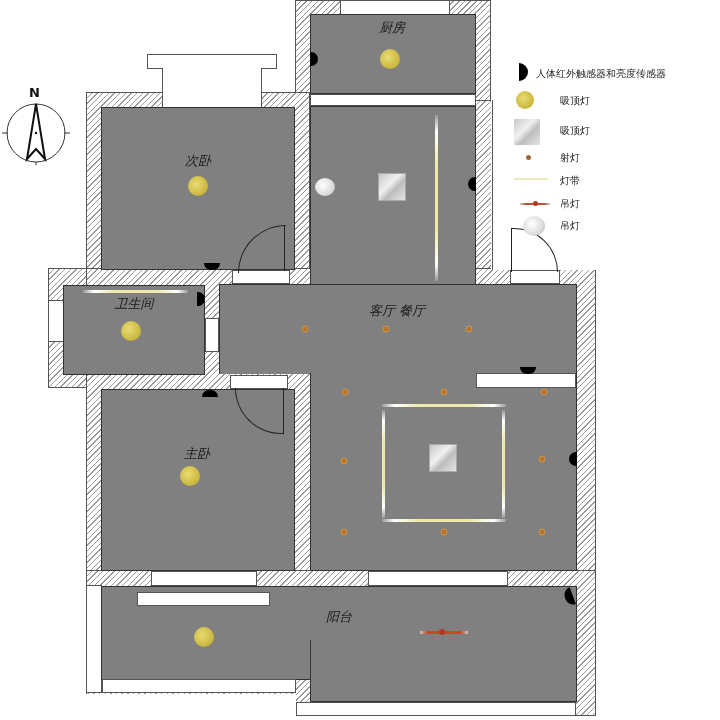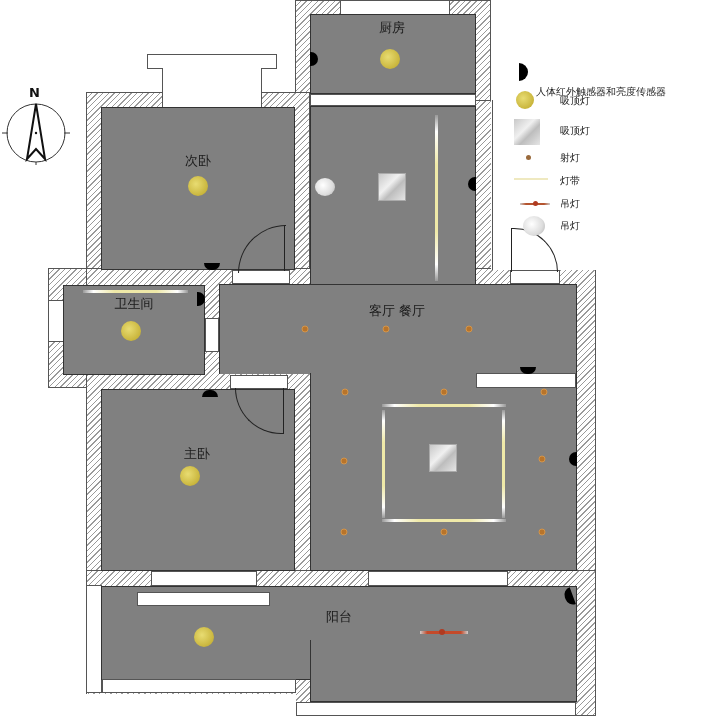--- a/index.html
+++ b/index.html
@@ -1,21 +1,21 @@
 <!DOCTYPE html>
 <html><head>
 <meta charset="utf-8">
 <style>
   html,body{margin:0;padding:0;background:#fff;}
   body{width:720px;height:720px;position:relative;overflow:hidden;font-family:"DejaVu Sans",sans-serif;}
   .abs{position:absolute;}
   .wall{position:absolute;background:repeating-linear-gradient(135deg,#fff 0 3px,#9a9a9a 3px 4px);box-sizing:border-box;border:1px solid #555;}
   .room{position:absolute;background:#808080;box-sizing:border-box;border:1px solid #333;}
   .win{position:absolute;background:#fff;box-sizing:border-box;border:1px solid #555;}
-  .label{position:absolute;font-size:13px;color:#1a1a1a;white-space:nowrap;transform:translateX(-50%);}
+  .label{position:absolute;font-size:13px;color:#1a1a1a;white-space:nowrap;transform:translateX(-50%);font-style:italic;}
   .ceil-round{position:absolute;width:20px;height:20px;border-radius:50%;background:radial-gradient(circle at 40% 40%,#e8dc72,#c9b53c 70%,#b8a432);transform:translate(-50%,-50%);}
   .ceil-square{position:absolute;width:26px;height:26px;background:linear-gradient(135deg,#c8c8c8,#f0f0f0 40%,#bdbdbd 60%,#e5e5e5);border:1px solid #aaa;transform:translate(-50%,-50%);}
   .spot{position:absolute;width:5px;height:5px;border-radius:50%;background:#b8742a;border:1px solid #d4954a;transform:translate(-50%,-50%);}
   .sensor{position:absolute;background:#000;}
   .sensor.left{width:8px;height:14px;border-radius:0 8px 8px 0;}
   .sensor.right{width:8px;height:14px;border-radius:8px 0 0 8px;}
   .sensor.down{width:16px;height:7px;border-radius:0 0 8px 8px;}
   .strip-v{position:absolute;width:3px;background:linear-gradient(#999,#fff 10%,#efe9a8 30%,#efe9a8 70%,#fff 90%,#999);}
   .strip-h{position:absolute;height:3px;background:linear-gradient(90deg,#999,#fff 10%,#efe9a8 30%,#efe9a8 70%,#fff 90%,#999);}
   .pendant-globe{position:absolute;width:20px;height:18px;border-radius:50%;background:radial-gradient(circle at 40% 40%,#fff,#ddd 60%,#aaa);transform:translate(-50%,-50%);}
@@ -127,21 +127,21 @@
     <line x1="2" y1="36" x2="8" y2="36" stroke="#333"></line>
     <line x1="64" y1="36" x2="70" y2="36" stroke="#333"></line>
     <line x1="36" y1="65" x2="36" y2="68" stroke="#333"></line>
     <polygon points="36,7 27,62 36,52 45,62" fill="#fff" stroke="#111" stroke-width="2" stroke-linejoin="miter"></polygon>
     <circle cx="36" cy="36" r="1.2" fill="#111"></circle>
   </svg>
 </div>
 
 <div class="abs" style="left:505px;top:60px;width:215px;height:185px;">
   <div class="abs" style="left:14px;top:3px;width:9px;height:18px;background:#000;border-radius:0 9px 9px 0;"></div>
-  <div class="legend-text" style="left:31px;top:25px;">人体红外触感器和亮度传感器</div>
+  <div class="legend-text" style="left:31px;top:7px;">人体红外触感器和亮度传感器</div>
 
   <div class="abs" style="left:11px;top:31px;width:18px;height:18px;border-radius:50%;background:radial-gradient(circle at 40% 40%,#e8dc72,#c9b53c 70%);"></div>
   <div class="legend-text" style="left:55px;top:34px;">吸顶灯</div>
 
   <div class="abs" style="left:9px;top:59px;width:26px;height:26px;background:linear-gradient(135deg,#c8c8c8,#f0f0f0 40%,#bdbdbd 60%,#e5e5e5);"></div>
   <div class="legend-text" style="left:55px;top:64px;">吸顶灯</div>
 
   <div class="abs" style="left:21px;top:95px;width:5px;height:5px;border-radius:50%;background:#9a6a3c;"></div>
   <div class="legend-text" style="left:55px;top:91px;">射灯</div>
 

